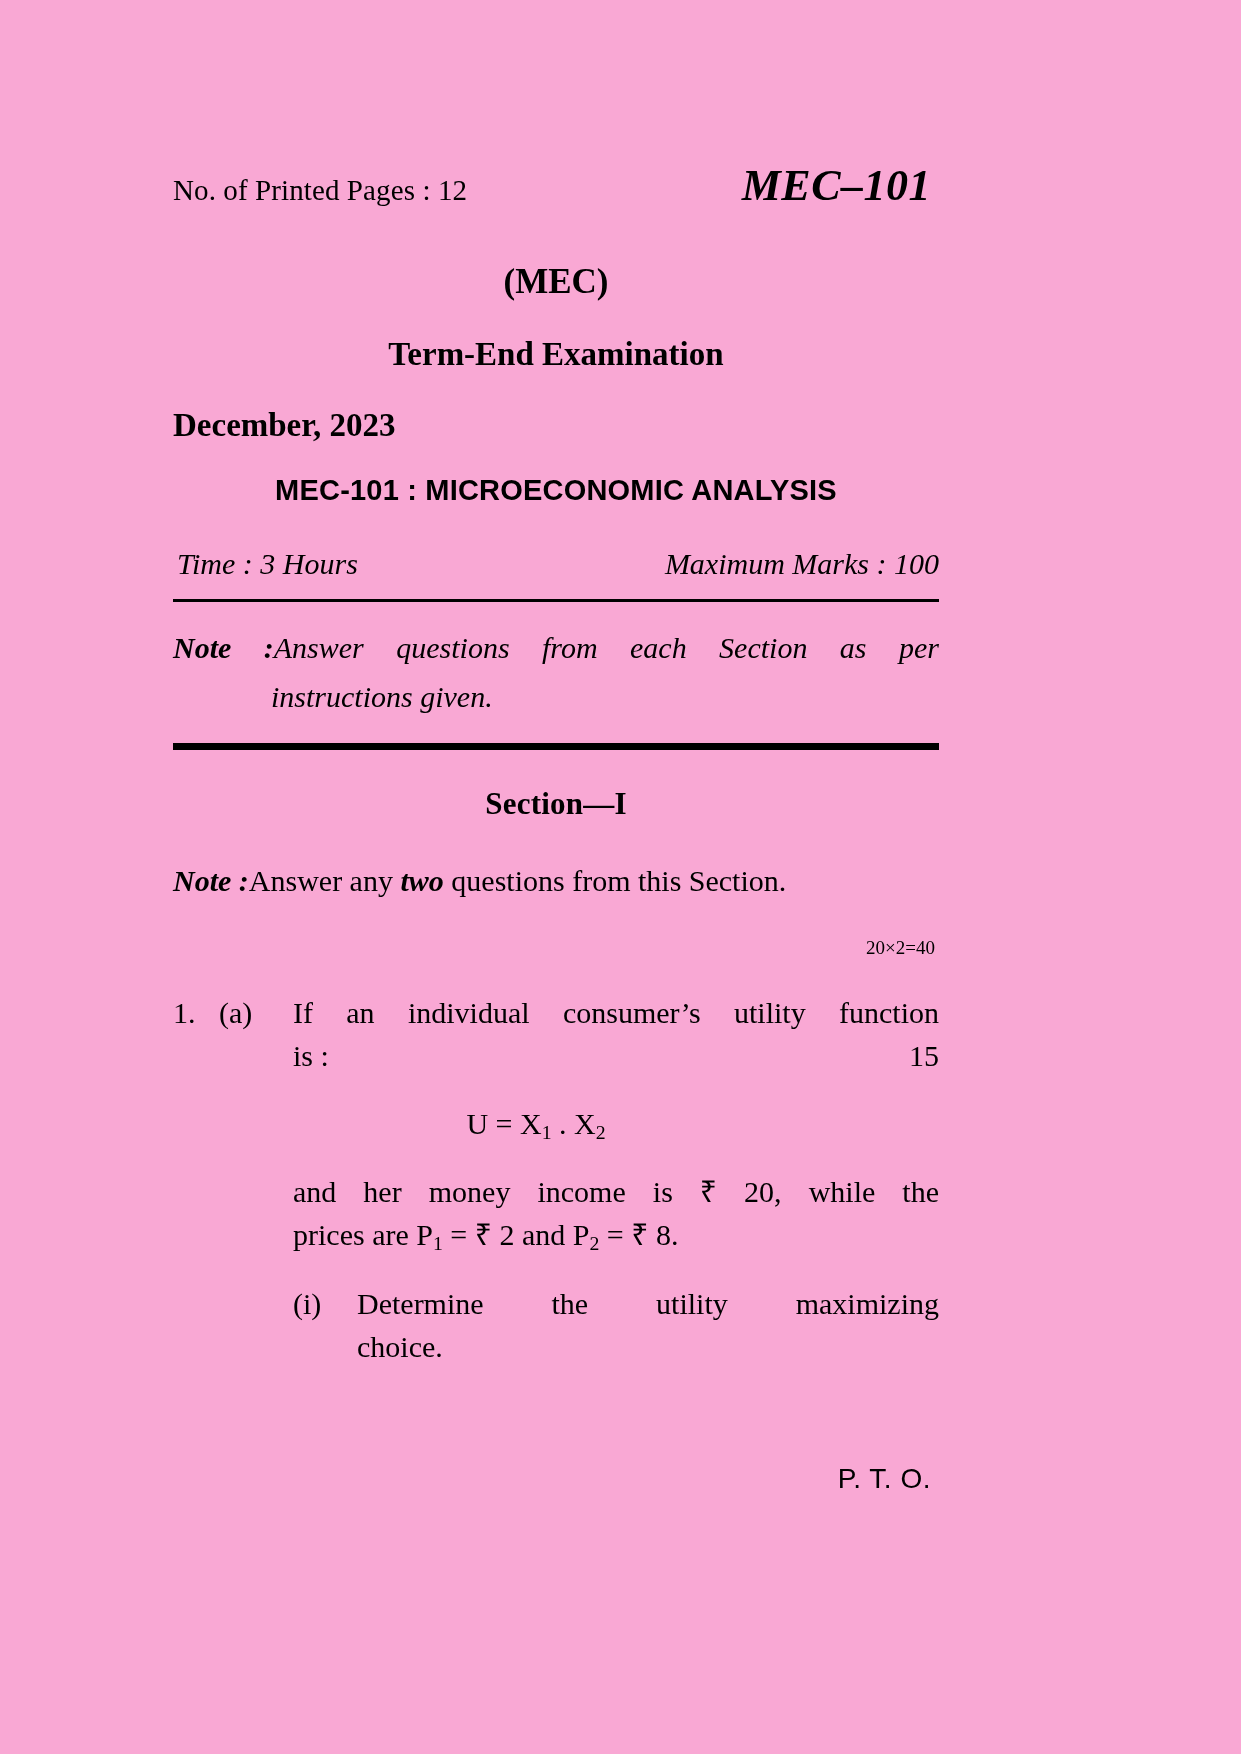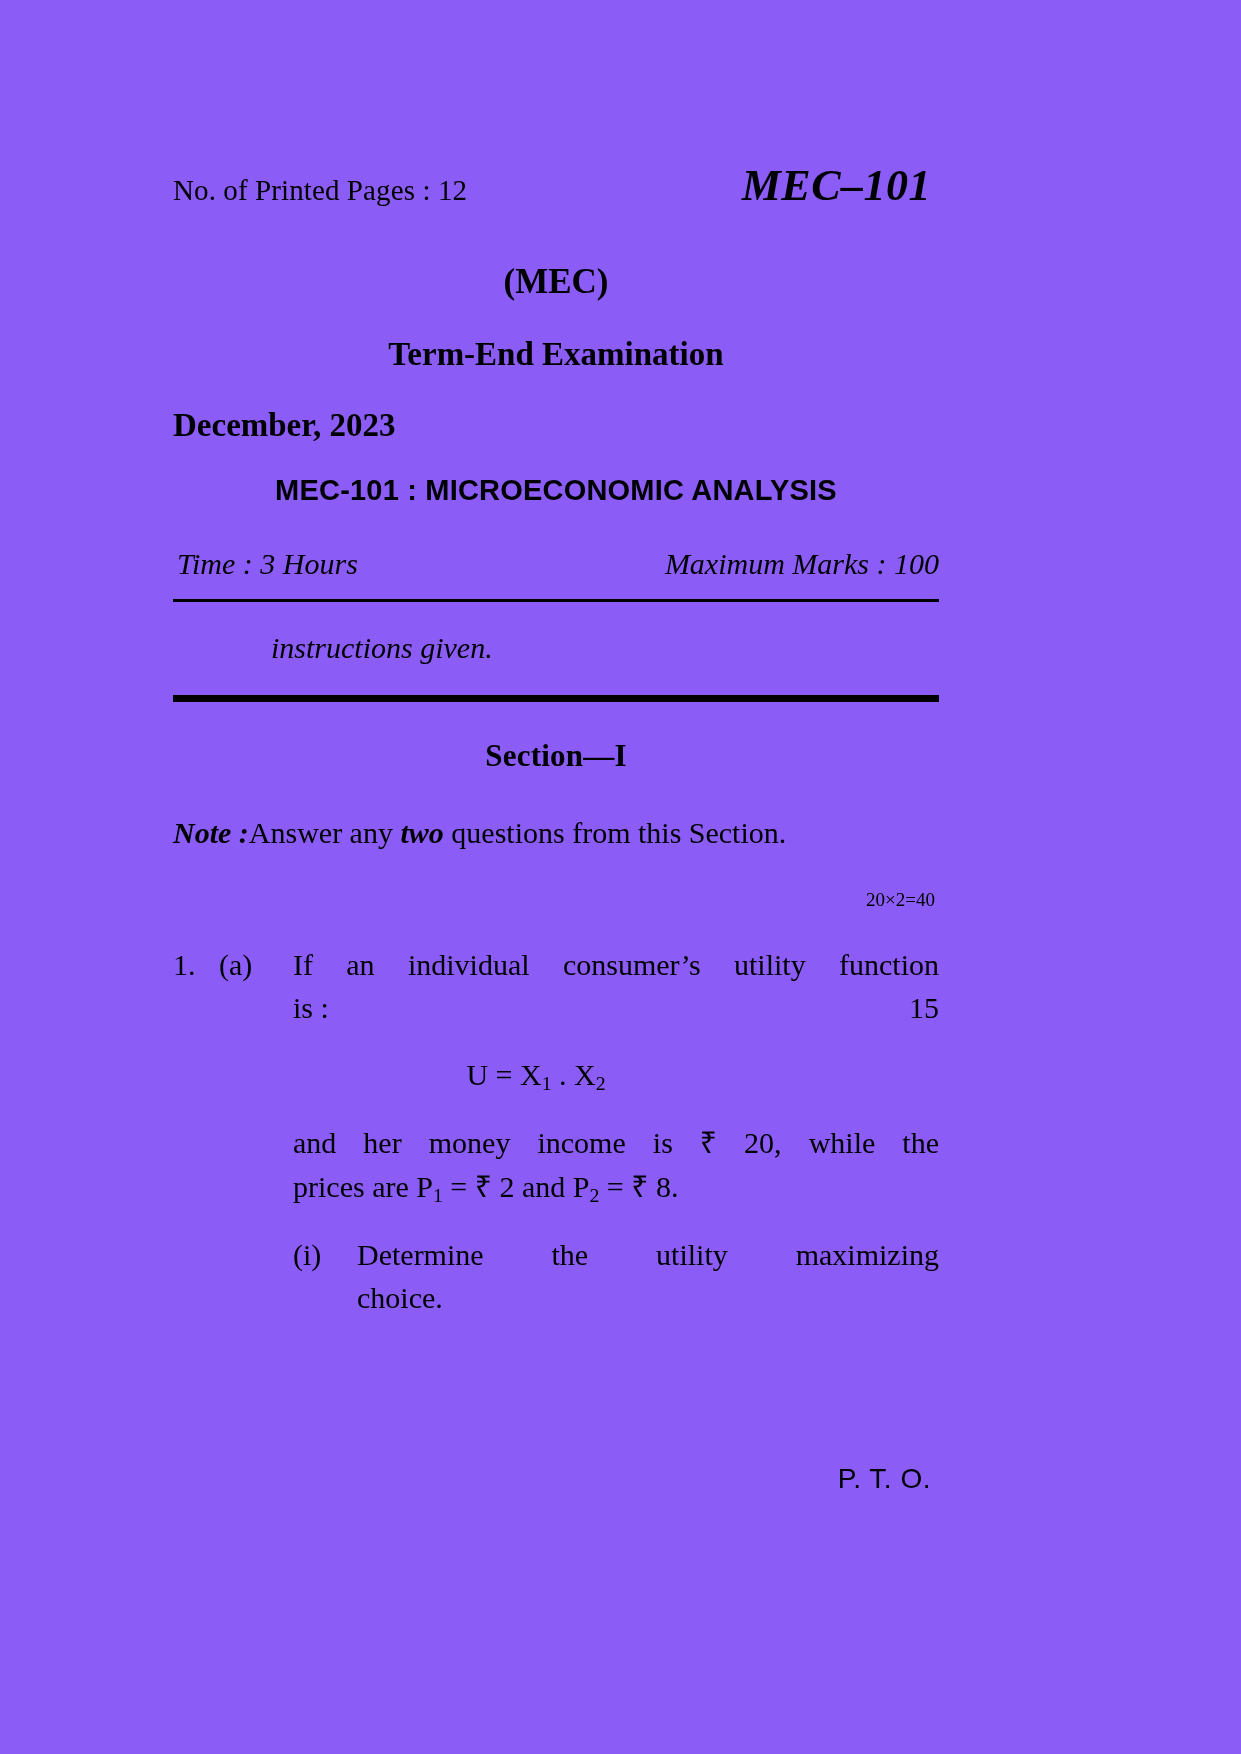--- a/index.html
+++ b/index.html
@@ -5,21 +5,21 @@
   html, body {
     margin: 0;
     padding: 0;
     background: #ffffff;
   }
   .page {
     position: relative;
     width: 1241px;
     height: 1754px;
     margin: 0 auto;
-    background: #8b5cf6;
+    background: #f9a8d4;
     color: #000000;
     font-family: "Liberation Serif", serif;
     overflow: hidden;
   }
   .content {
     position: absolute;
     left: 173px;
     top: 0;
     width: 766px;
   }
@@ -251,20 +251,23 @@
     <div class="subject-line">MEC-101 : MICROECONOMIC ANALYSIS</div>
 
     <div class="time-marks">
       <span class="left">Time : 3 Hours</span>
       <span class="right">Maximum Marks : 100</span>
     </div>
 
     <hr class="rule-single">
 
     <div class="note-block">
+      <span class="note-line1">
+        <span class="note-label">Note :</span><span>Answer questions from each Section as per</span>
+      </span>
       <span class="note-line2">instructions given.</span>
     </div>
 
     <div class="rule-double"></div>
 
     <div class="section-head">Section—I</div>
 
     <div class="section-note">
       <span class="lbl">Note :</span><span>Answer any </span><span class="emph">two</span><span> questions from this Section.</span>
     </div>

